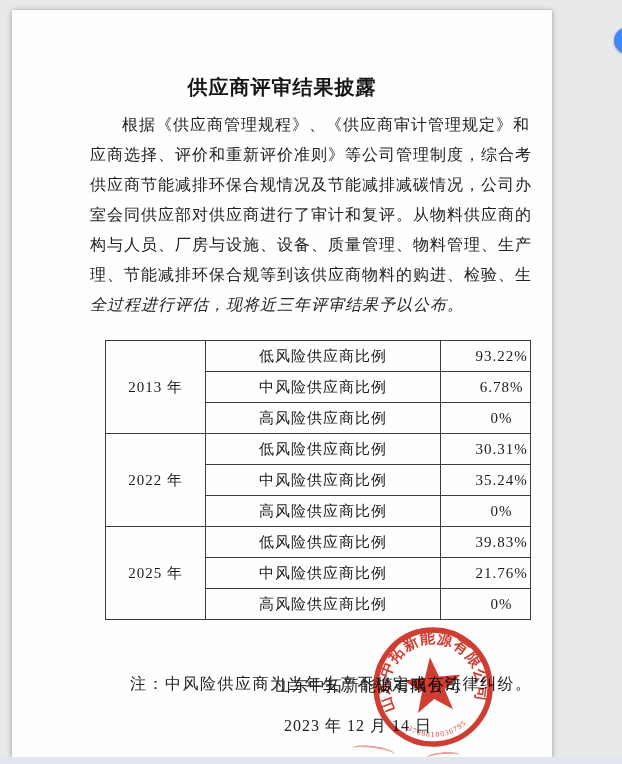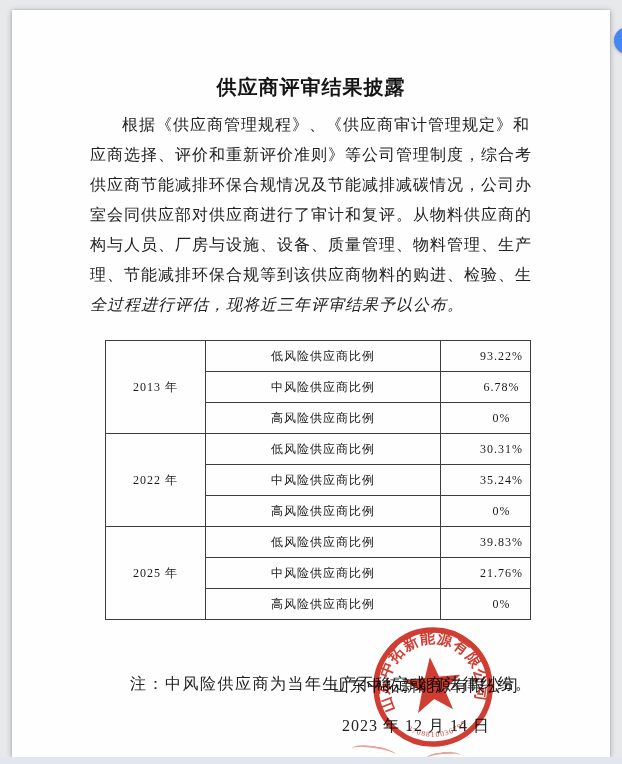--- a/index.html
+++ b/index.html
@@ -6,21 +6,21 @@
   html,body { width:622px; height:764px; }
   body {
     position:relative;
     background:#e8e9eb;
     overflow:hidden;
     font-family:"Liberation Serif", serif;
     color:#1f1f1f;
   }
   .page {
     position:absolute; left:12px; top:10px;
-    width:598px; height:747px;
+    width:540px; height:747px;
     background:#fefefe;
     box-shadow:0 1px 6px rgba(0,0,0,.28), 0 0 2px rgba(0,0,0,.15);
     overflow:hidden;
   }
   .doc-title {
     position:absolute; top:64px; left:0; width:100%;
     text-align:center;
     font-size:20px; font-weight:bold; letter-spacing:1px;
     color:#151515;
   }
@@ -41,21 +41,21 @@
   table.eval {
     position:absolute; left:93px; top:330px;
     width:425px;
     border-collapse:collapse;
     table-layout:fixed;
   }
   table.eval td {
     border:1px solid #3d3d3d;
     height:31px;
     text-align:center; vertical-align:middle;
-    font-size:12px; color:#1a1a1a;
+    font-size:15px; color:#1a1a1a;
     letter-spacing:1px;
   }
   td.col-year { width:100px; font-size:13.5px; letter-spacing:0.5px; }
   td.col-label { width:235px; }
   td.col-value { width:90px; letter-spacing:0;padding-left:32px; }
   .note-line {
     position:absolute; left:118px; top:628px;
     font-size:16px; letter-spacing:1.5px; color:#222;
     white-space:nowrap;
     margin-top:36px;

